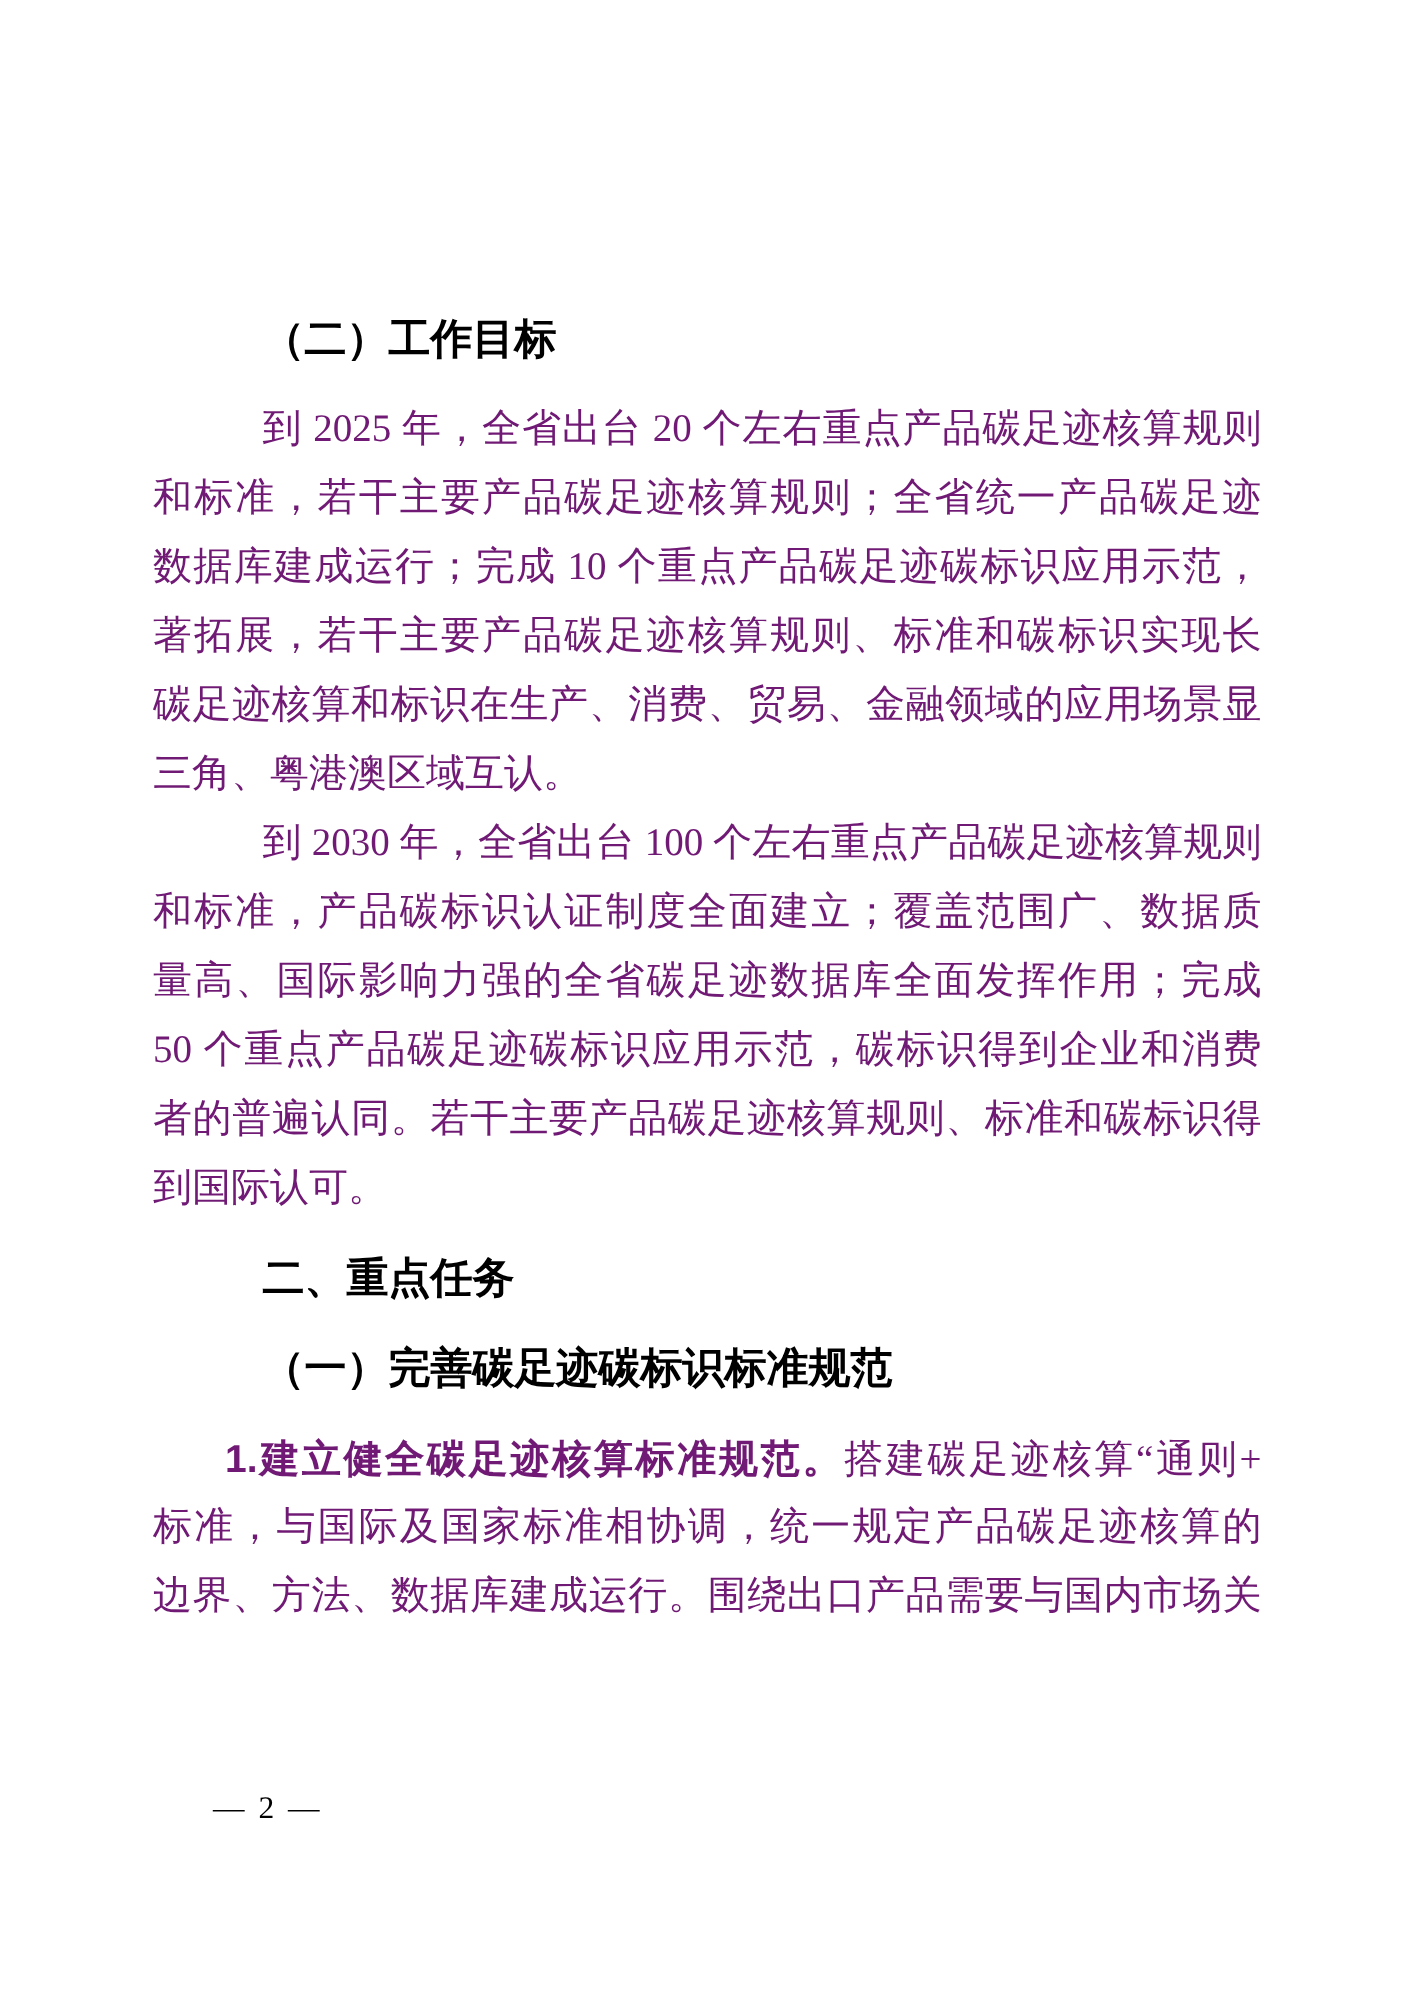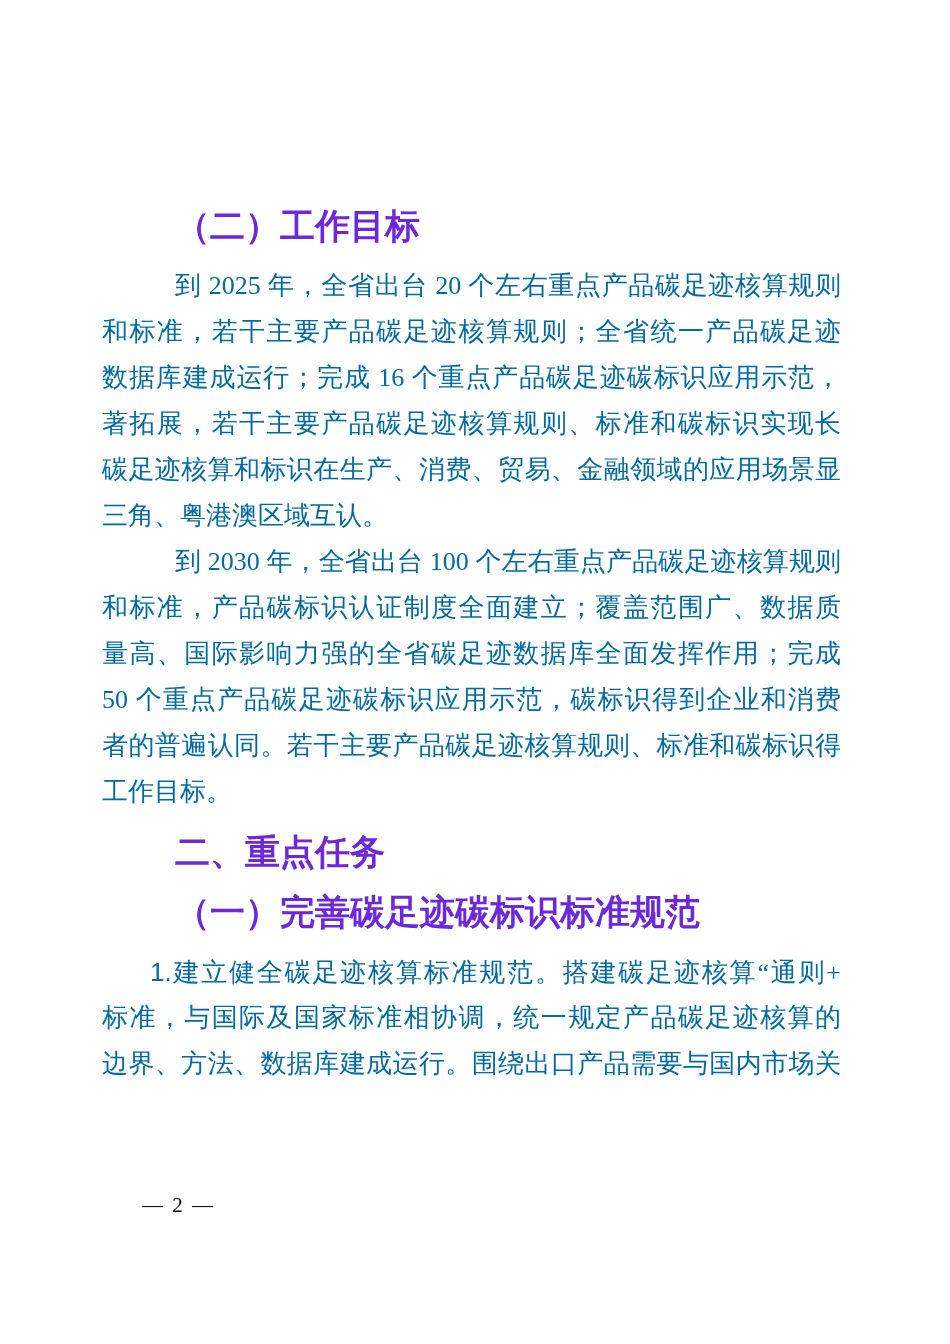--- a/index.html
+++ b/index.html
@@ -24,84 +24,84 @@
     position: absolute;
     left: 102px;
     top: 0;
     width: 739px;
     padding-top: 189px;
   }
   .heading-main, .heading-sub {
     margin: 14px 0;
     font-family: "Liberation Sans", "DejaVu Sans", sans-serif;
     font-weight: 700;
-    font-size: 35px;
+    font-size: 28px;
     line-height: 46px;
     text-indent: 73px;
     white-space: nowrap;
-    color: #6d28d9;
+    color: #000000;
   }
   .para {
     margin: 0;
     font-size: 26px;
     line-height: 46px;
-    color: #0369a1;
+    color: #701a75;
   }
   .line {
     display: block;
     text-align: justify;
     text-align-last: justify;
     white-space: nowrap;
     overflow: hidden;
     height: 46px;
   }
   .line.final {
     text-align-last: left;
   }
   .para .line.first {
     text-indent: 73px;
   }
   .para.numbered .line.first {
     text-indent: 48px;
   }
   .lead {
     font-family: "Liberation Sans", "DejaVu Sans", sans-serif;
-    font-weight: 400;
+    font-weight: 700;
   }
   .footer {
     position: absolute;
     left: 142px;
     top: 1192px;
     font-size: 21px;
     line-height: 26px;
     letter-spacing: 2px;
     color: #000000;
   }
 </style>
 </head>
 <body>
 
 <div class="page">
   <main class="content">
       <h3 class="heading-sub">（二）工作目标</h3>
       <p class="para">
         <span class="line first">到 2025 年，全省出台 20 个左右重点产品碳足迹核算规则</span>
         <span class="line">和标准，若干主要产品碳足迹核算规则；全省统一产品碳足迹</span>
-        <span class="line">数据库建成运行；完成 16 个重点产品碳足迹碳标识应用示范，</span>
+        <span class="line">数据库建成运行；完成 10 个重点产品碳足迹碳标识应用示范，</span>
         <span class="line">著拓展，若干主要产品碳足迹核算规则、标准和碳标识实现长</span>
         <span class="line">碳足迹核算和标识在生产、消费、贸易、金融领域的应用场景显</span>
         <span class="line final">三角、粤港澳区域互认。</span>
       </p>
       <p class="para">
         <span class="line first">到 2030 年，全省出台 100 个左右重点产品碳足迹核算规则</span>
         <span class="line">和标准，产品碳标识认证制度全面建立；覆盖范围广、数据质</span>
         <span class="line">量高、国际影响力强的全省碳足迹数据库全面发挥作用；完成</span>
         <span class="line">50 个重点产品碳足迹碳标识应用示范，碳标识得到企业和消费</span>
         <span class="line">者的普遍认同。若干主要产品碳足迹核算规则、标准和碳标识得</span>
-        <span class="line final">工作目标。</span>
+        <span class="line final">到国际认可。</span>
       </p>
       <h2 class="heading-main">二、重点任务</h2>
       <h3 class="heading-sub">（一）完善碳足迹碳标识标准规范</h3>
       <p class="para numbered">
         <span class="line first"><strong class="lead">1.建立健全碳足迹核算标准规范。</strong>搭建碳足迹核算“通则+</span>
         <span class="line">标准，与国际及国家标准相协调，统一规定产品碳足迹核算的</span>
         <span class="line">边界、方法、数据库建成运行。围绕出口产品需要与国内市场关</span>
       </p>
     </main>
   <div class="footer">— 2 —</div>

